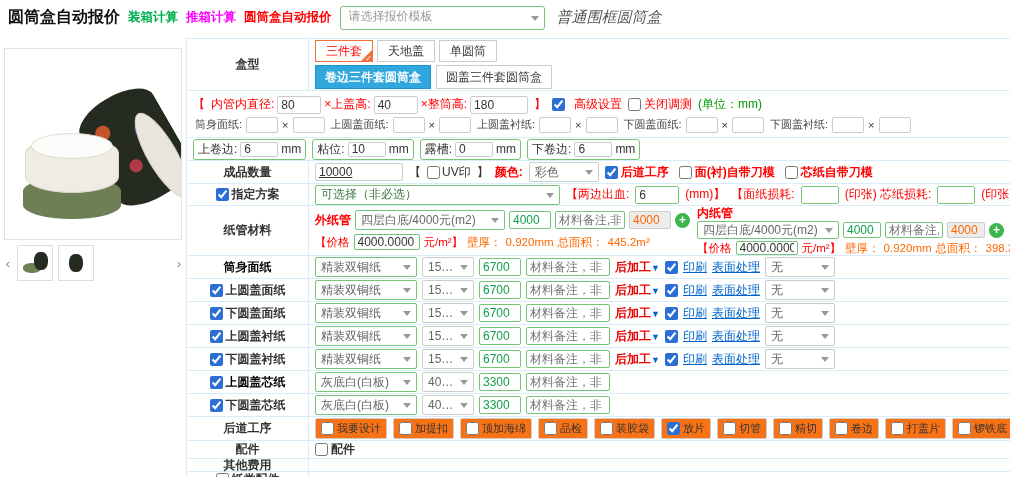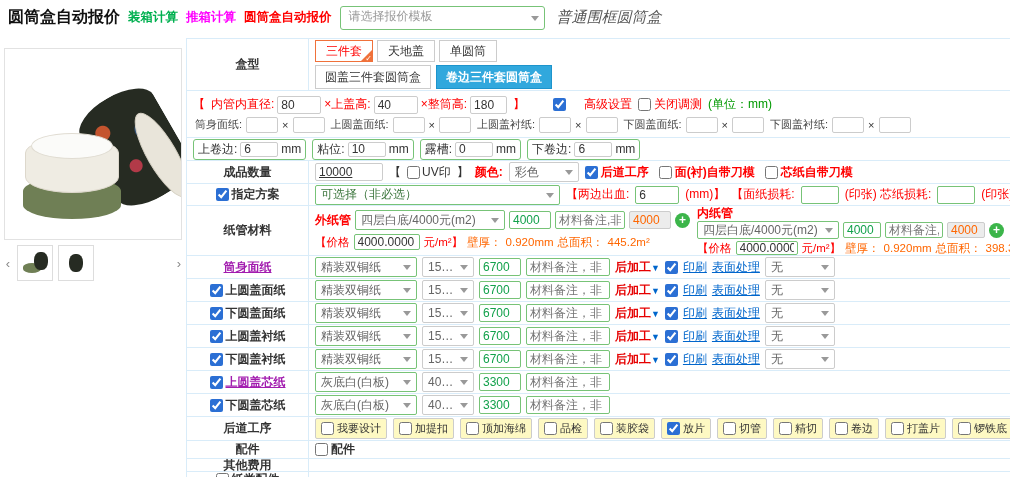--- a/index.html
+++ b/index.html
@@ -37,21 +37,21 @@
   .thumb .mini1 { position:absolute; left:5px; bottom:7px; width:18px; height:10px; background:#6f7f55; border-radius:9px/4px; }
   .thumb .mini2 { position:absolute; right:4px; top:6px; width:14px; height:18px; background:#262b22; border-radius:6px/8px; }
   
   .form { flex:1; margin-top:4px; border-top:1px solid #d9ecf9; border-left:1px solid #d9ecf9; }
   .row { display:flex; border-bottom:1px solid #d9ecf9; align-items:stretch; }
   .lbl { width:122px; min-width:122px; border-right:1px solid #d9ecf9; display:flex;
     align-items:center; justify-content:center; font-weight:bold; color:#333; gap:3px; padding:0 3px; text-align:center; }
   .content { flex:1; padding:1px 6px; display:flex; align-items:center; gap:6px; white-space:nowrap; overflow:hidden; position:relative; }
   .content.col { flex-direction:column; align-items:flex-start; justify-content:center; gap:3px; }
   .cline { display:flex; align-items:center; gap:6px; }
-  .red-link { color:#a21caf; text-decoration:underline; cursor:pointer; }
+  .red-link { color:#000000; cursor:pointer; }
   
   input[type="checkbox"] { width:13px; height:13px; margin:0; accent-color:#2b6fd4; vertical-align:middle; cursor:pointer; }
   .inp { height:18px; border:1px solid #ccc; border-radius:2px; padding:0 3px; font-size:12px; color:#333; background:#fff; }
   .inp.gb { border:1.5px solid #77c377; }
   .inp.greent { color:#12a14b; }
   .inp.locked { background:#ececec; color:#f60; border:1px solid #ccc; }
   .sel { position:relative; border:1px solid #ccc; border-radius:2px; height:20px; background:#fff;
     display:inline-flex; align-items:center; padding:0 15px 0 5px; color:#666; cursor:pointer; overflow:hidden; }
   .sel.gb { border:1.5px solid #77c377; }
   .sel .sel-txt { overflow:hidden; text-overflow:ellipsis; white-space:nowrap; }
@@ -83,21 +83,21 @@
   .row-tube { height:50px; }
   .tube-line { display:flex; align-items:center; gap:4px; height:22px; }
   .tube-price { display:flex; align-items:center; gap:4px; height:20px; font-size:11.5px; }
   .tube-inner { position:absolute; left:388px; top:1px; }
   .tube-inner .tube-line { height:20px; }
   .prow { height:23px; }
   .prow .content { gap:5px; }
   .proc { color:#e60000; font-weight:bold; cursor:pointer; }
   .proc .pc { color:#06c; font-size:9px; }
   .row-post { height:24px; }
-  .pp-box { border:1px solid #ccc; border-radius:2px; background:#fef9c3; display:inline-flex; align-items:center;
+  .pp-box { border:1px solid #ccc; border-radius:2px; background:#f97316; display:inline-flex; align-items:center;
     gap:3px; padding:2px 5px; font-size:11px; cursor:pointer; }
   .row-acc { height:18px; } .row-fees { height:13px; } .row-pacc { height:16px; }
   .plain { font-weight:normal; }
 </style>
 </head>
 <body>
 
 <div class="hdr">
   <span class="hdr-title">圆筒盒自动报价</span>
   <a class="hdr-link lk-green">装箱计算</a>
@@ -145,44 +145,44 @@
               <span class="tick">✓</span>
             </span>
             <span class="tab">
               <span>天地盖</span>
             </span>
             <span class="tab">
               <span>单圆筒</span>
             </span>
           </div>
         <div class="cline subtypes">
+            <span class="stbtn on">
+              <span>卷边三件套圆筒盒</span>
+            </span>
             <span class="stbtn">
               <span>圆盖三件套圆筒盒</span>
-            </span>
-            <span class="stbtn on">
-              <span>卷边三件套圆筒盒</span>
             </span>
           </div>
       </div>
     </div>
 
     <div class="row row-size">
       <div class="content col">
         <div class="cline">
           <span class="redt">【</span>
           <span id="dims-host" style="display:inline-flex;align-items:center;gap:3px;">
               <span class="redt">内管内直径:</span>
               <input class="inp" value="80" style="width: 44px;">
               <span class="redt">×上盖高:</span>
               <input class="inp" value="40" style="width: 44px;">
               <span class="redt">×整筒高:</span>
-              <input class="inp" value="180" style="width: 37px;">
+              <input class="inp" value="180" style="width: 58px;">
             </span>
           <span class="redt">】</span>
-          <label style="display:inline-flex;align-items:center;gap:18px;margin-left:22px;">
+          <label style="display:inline-flex;align-items:center;gap:9px;">
             <input type="checkbox" checked="" style="">
             <span class="redt">高级设置</span>
           </label>
           <label style="display:inline-flex;align-items:center;gap:3px;">
             <input type="checkbox" style="">
             <span class="redt">关闭调测</span>
           </label>
           <span class="greent2">(单位：mm)</span>
         </div>
         <div class="cline sheets" id="sheets-host">
@@ -231,21 +231,21 @@
             <span>下卷边:</span>
             <input class="inp" value="6" style="width: 38px;">
             <span>mm</span>
           </span>
         </div>
     </div>
 
     <div class="row row-qty">
       <div class="lbl">成品数量</div>
       <div class="content">
-        <input class="inp" style="width: 68px; text-decoration: underline;" value="10000">
+        <input class="inp" style="width: 88px; text-decoration: underline;" value="10000">
         <span>【</span>
         <label style="display:inline-flex;align-items:center;gap:2px;">
           <input type="checkbox" style="">
           <span>UV印</span>
         </label>
         <span>】</span>
         <span class="redt" style="font-weight:bold">颜色:</span>
         <span class="sel" style="width:70px">
           <span class="sel-txt">彩色</span>
           <span class="caret"></span>

